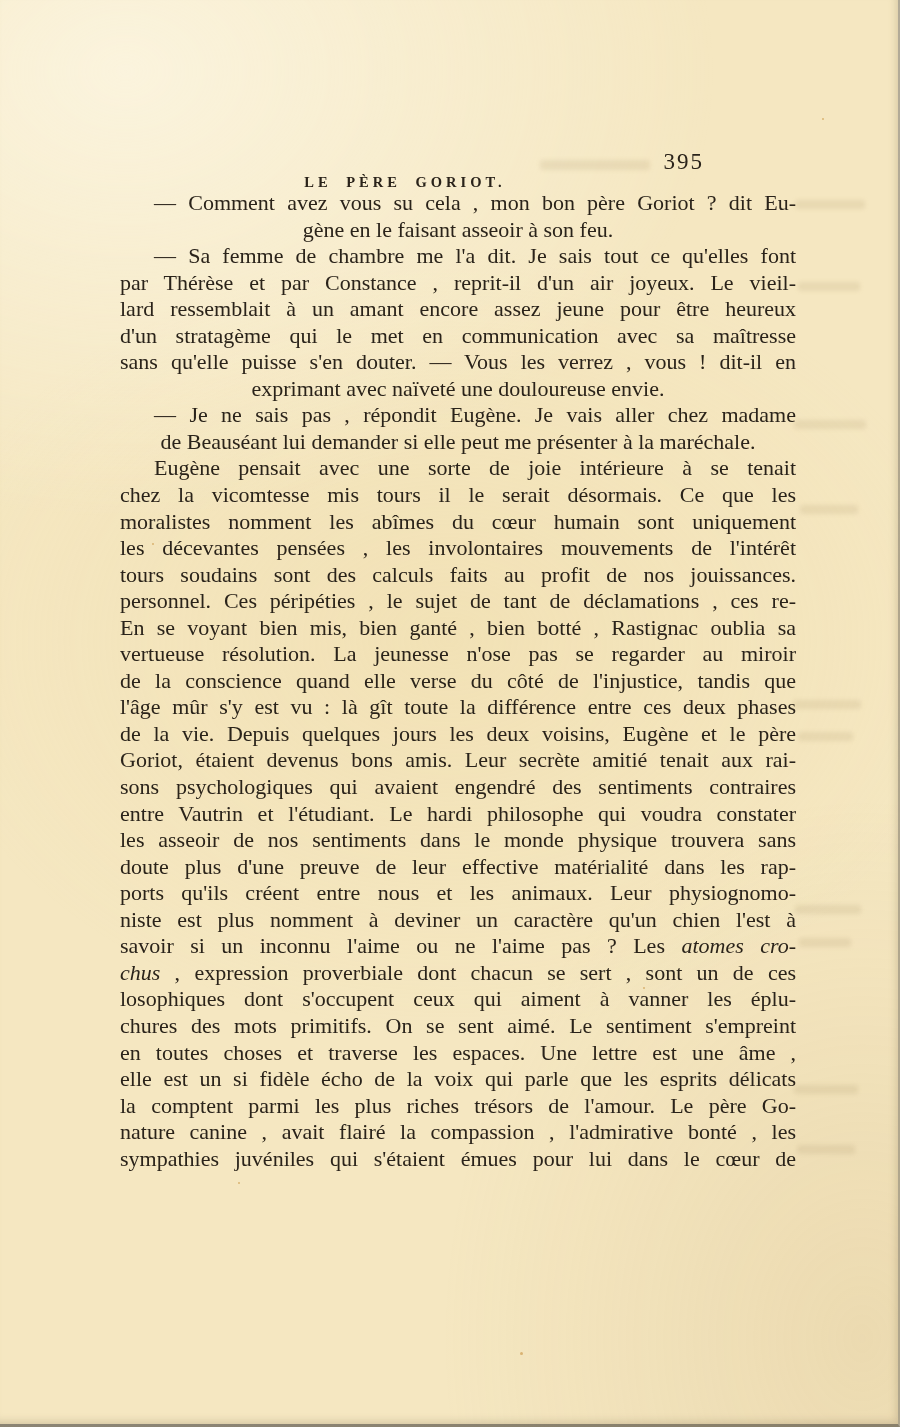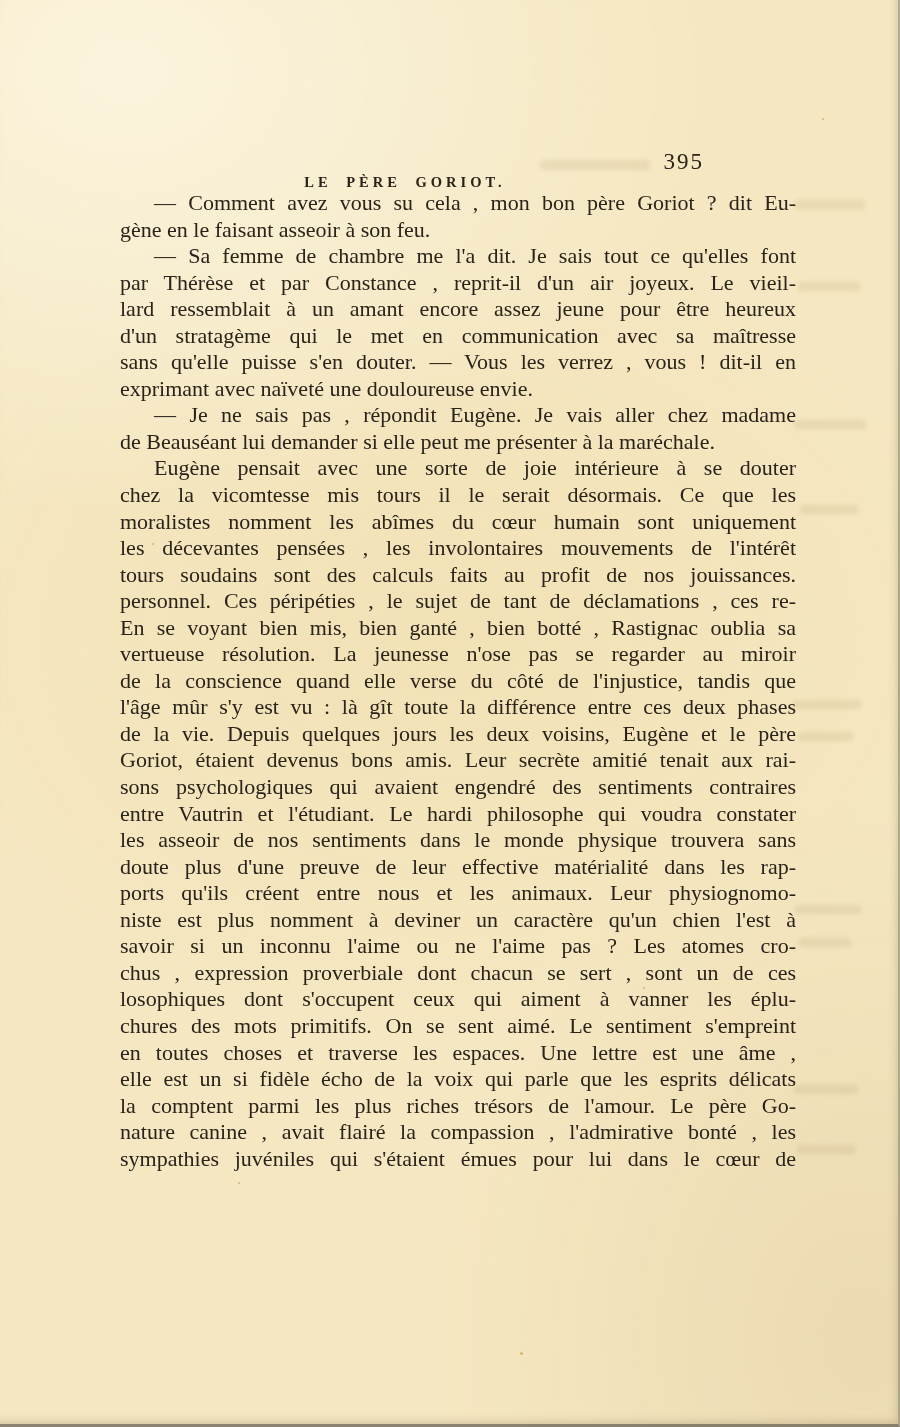--- a/index.html
+++ b/index.html
@@ -22,24 +22,24 @@
   .header{position:absolute;left:112px;top:155px;width:676px;height:34px;color:var(--ink,#2a231a);}
   .running-title{
     position:absolute;left:293px;top:4px;transform:translateX(-50%);
     font-size:14.5px;font-weight:bold;letter-spacing:4px;word-spacing:7px;white-space:nowrap;margin-top:15px;
   }
   .folio{position:absolute;right:84px;top:-6px;font-size:23px;letter-spacing:2px;}
   .text{
     position:absolute;left:112px;top:190px;width:676px;
     font-size:22px;line-height:26.55px;color:var(--ink,#2a231a);margin-left:8px;
   }
-  .line{height:26.55px;overflow:hidden;text-align:left;}
+  .line{height:26.55px;overflow:hidden;text-align:center;}
   .line.just{text-align:justify;text-align-last:justify;}
   .line.ind{text-indent:34px;}
-  .it{}
+  .it{font-style:italic;}
   .smudge{position:absolute;filter:blur(2px);background:rgba(150,124,80,.13);border-radius:3px;}
   .speck{position:absolute;width:3px;height:3px;border-radius:50%;background:rgba(196,138,52,.55);}
 </style>
 </head>
 <body>
 
 <div class="page">
 
   <div class="header">
     <div class="running-title">LE PÈRE GORIOT.</div>
@@ -50,21 +50,21 @@
       <div class="line just ind"><span>— Comment avez vous su cela , mon bon père Goriot ? dit Eu-</span></div>
       <div class="line"><span>gène en le faisant asseoir à son feu.</span></div>
       <div class="line just ind"><span>— Sa femme de chambre me l'a dit. Je sais tout ce qu'elles font</span></div>
       <div class="line just"><span>par Thérèse et par Constance , reprit-il d'un air joyeux. Le vieil-</span></div>
       <div class="line just"><span>lard ressemblait à un amant encore assez jeune pour être heureux</span></div>
       <div class="line just"><span>d'un stratagème qui le met en communication avec sa maîtresse</span></div>
       <div class="line just"><span>sans qu'elle puisse s'en douter. — Vous les verrez , vous ! dit-il en</span></div>
       <div class="line"><span>exprimant avec naïveté une douloureuse envie.</span></div>
       <div class="line just ind"><span>— Je ne sais pas , répondit Eugène. Je vais aller chez madame</span></div>
       <div class="line"><span>de Beauséant lui demander si elle peut me présenter à la maréchale.</span></div>
-      <div class="line just ind"><span>Eugène pensait avec une sorte de joie intérieure à se douter</span></div>
+      <div class="line just ind"><span>Eugène pensait avec une sorte de joie intérieure à se tenait</span></div>
       <div class="line just"><span>chez la vicomtesse mis tours il le serait désormais. Ce que les</span></div>
       <div class="line just"><span>moralistes nomment les abîmes du cœur humain sont uniquement</span></div>
       <div class="line just"><span>les décevantes pensées , les involontaires mouvements de l'intérêt</span></div>
       <div class="line just"><span>tours soudains sont des calculs faits au profit de nos jouissances.</span></div>
       <div class="line just"><span>personnel. Ces péripéties , le sujet de tant de déclamations , ces re-</span></div>
       <div class="line just"><span>En se voyant bien mis, bien ganté , bien botté , Rastignac oublia sa</span></div>
       <div class="line just"><span>vertueuse résolution. La jeunesse n'ose pas se regarder au miroir</span></div>
       <div class="line just"><span>de la conscience quand elle verse du côté de l'injustice, tandis que</span></div>
       <div class="line just"><span>l'âge mûr s'y est vu : là gît toute la différence entre ces deux phases</span></div>
       <div class="line just"><span>de la vie. Depuis quelques jours les deux voisins, Eugène et le père</span></div>

